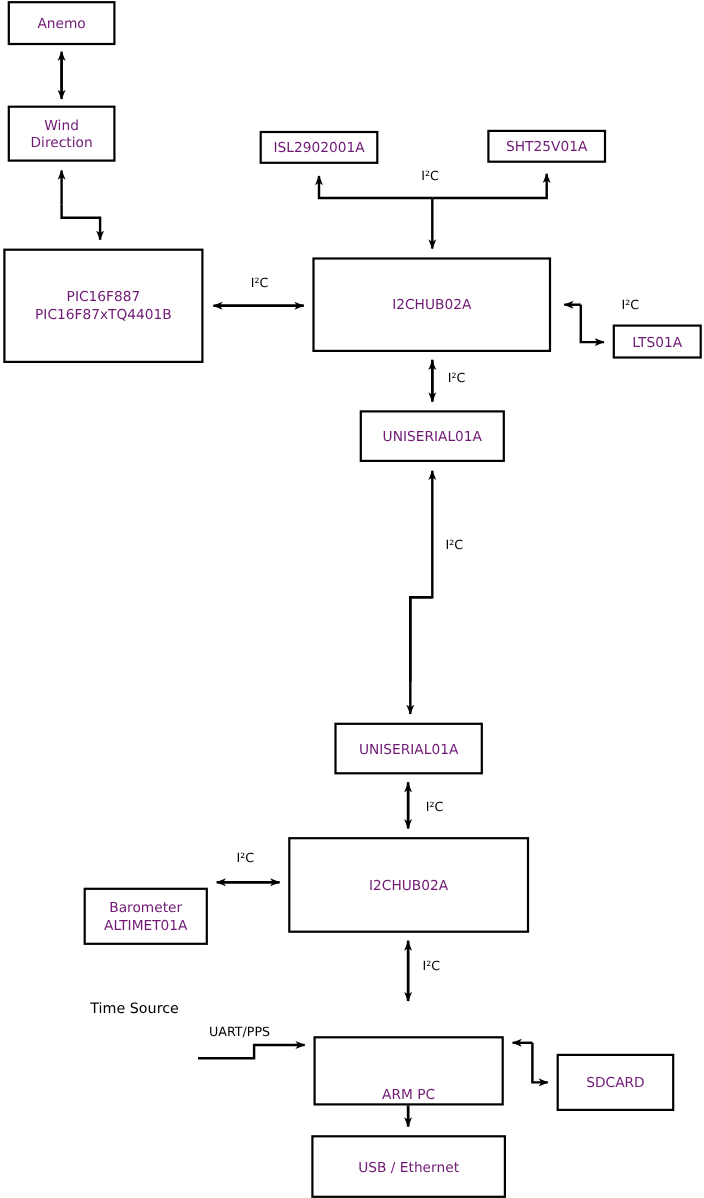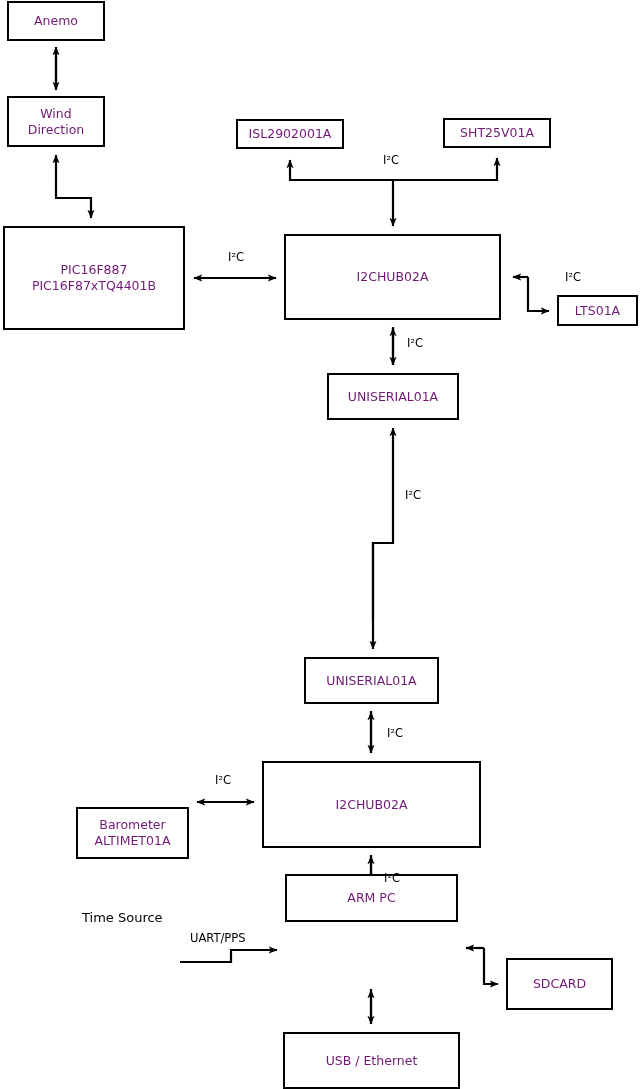--- a/index.html
+++ b/index.html
@@ -155,21 +155,21 @@
   <div class="node" style="left:262px; top:761px; width:219px; height:87px;">
     <span class="label">I2CHUB02A</span>
   </div>
 
   <div class="node" style="left:76px; top:775px; width:113px; height:52px;margin-top:32px;">
     <span class="label">Barometer
 ALTIMET01A</span>
   </div>
 
 
-  <div class="node" style="left:285px; top:874px; width:173px; height:48px;">
+  <div class="node" style="left:285px; top:942px; width:173px; height:63px;align-items:flex-end;">
     <span class="label">ARM PC</span>
   </div>
 
   <div class="node" style="left:506px; top:958px; width:107px; height:52px;">
     <span class="label">SDCARD</span>
   </div>
 
   <div class="node" style="left:283px; top:1032px; width:177px; height:57px;align-items:center;">
     <span class="label">USB / Ethernet</span>
   </div>

